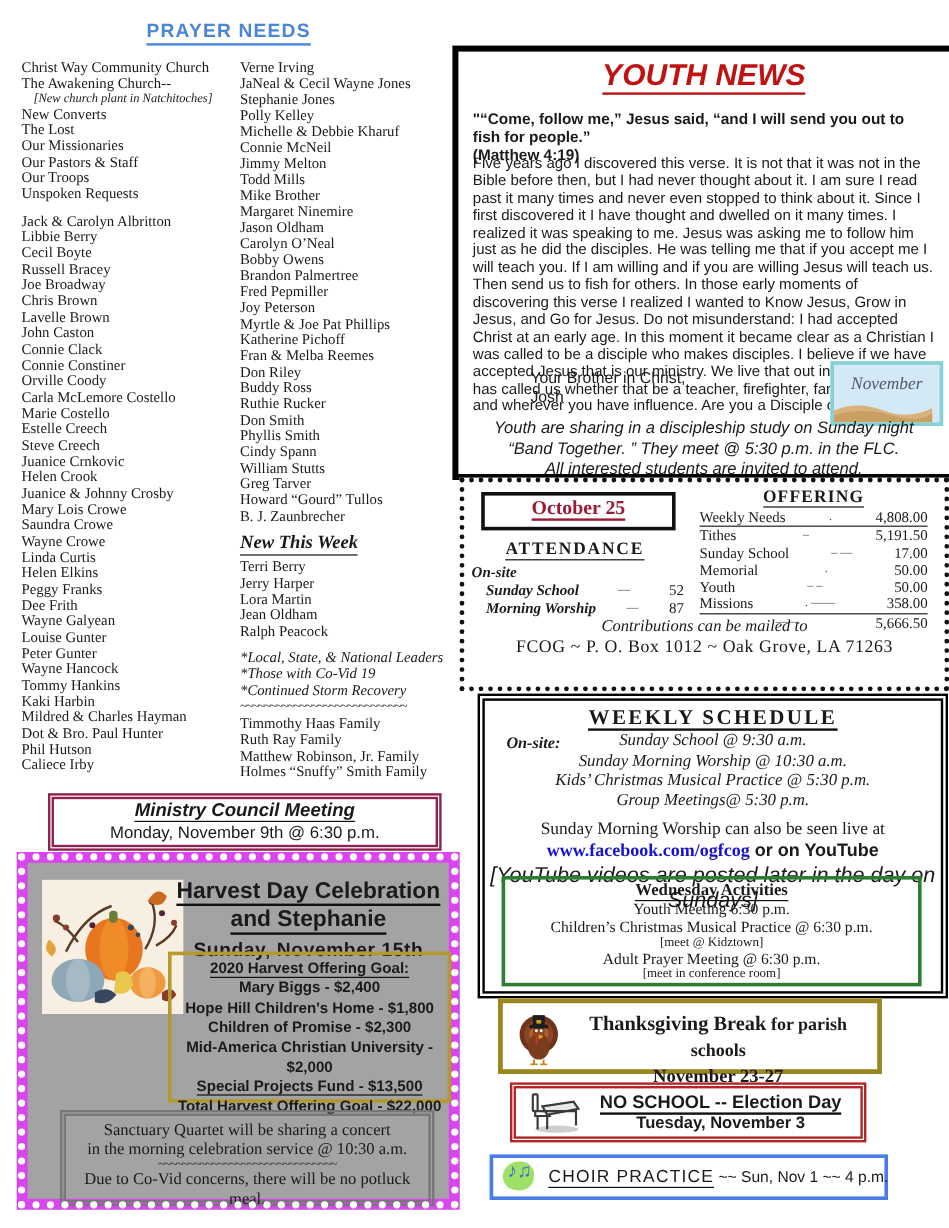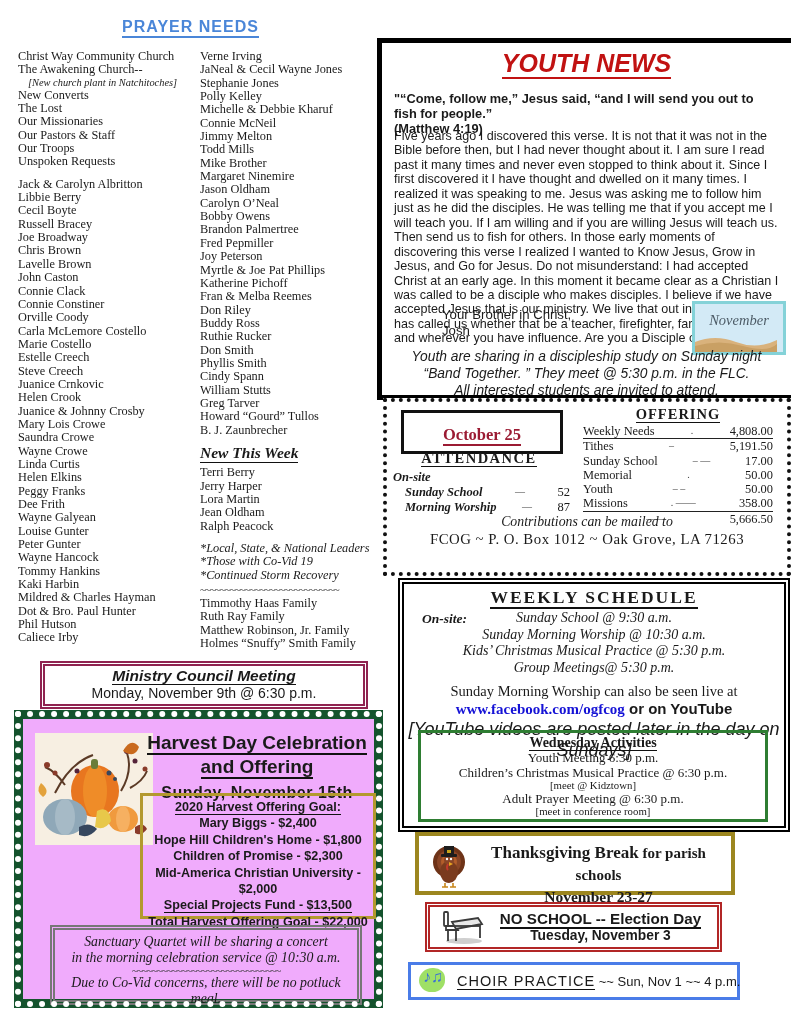--- a/index.html
+++ b/index.html
@@ -38,21 +38,21 @@
   #nov-badge{left:310px;top:258px;width:88px;height:48px;border:3px solid #84d2d8;background:#d3eaf6;overflow:hidden;}
   #nov-badge .month{position:absolute;left:0;top:8px;width:100%;text-align:center;
     font-style:italic;font-size:14.5px;color:#4c5b66;z-index:2;}
   #nov-badge svg{position:absolute;left:0;bottom:0;}
   #youth-study{left:0;top:306px;width:100%;text-align:center;font-style:italic;
     font-family:"Liberation Sans","DejaVu Sans",sans-serif;font-size:13.8px;line-height:16.8px;}
 
   
   #oct-box{left:383px;top:398px;width:400px;height:170px;border:4px dotted #111;background:#fff;}
   #oct-date{left:14px;top:8px;width:156px;height:26px;border:3px solid #111;text-align:center;
-    font-weight:bold;font-size:16.5px;color:#9b1b33;padding-top:12px;}
+    font-weight:bold;font-size:16.5px;color:#9b1b33;padding-top:0;}
   #oct-date span{border-bottom:2px solid #9b1b33;}
   #att-title{left:6px;top:48px;width:172px;text-align:center;font-weight:bold;font-size:14.5px;letter-spacing:1.5px;}
   #att-title span{border-bottom:1.8px solid #111;}
   #onsite-lbl{left:6px;top:68px;font-weight:bold;font-style:italic;font-size:12.5px;}
   #att-rows{left:18px;top:83px;width:165px;font-size:12.5px;line-height:14.5px;}
   .a-row{display:flex;}
   .a-lbl{font-weight:bold;font-style:italic;}
   .a-dash{flex:1;text-align:center;color:#444;font-size:10px;}
   .a-val{text-align:right;}
   #off-title{left:196px;top:4px;width:190px;text-align:center;font-weight:bold;font-size:14.5px;letter-spacing:1px;}
@@ -84,36 +84,36 @@
   #wed-lines .small{font-size:10.8px;line-height:11.5px;}
 
   
   #min-box{left:40px;top:661px;width:318px;height:38px;border:5px double #8f2350;background:#fff;text-align:center;
     font-family:"Liberation Sans","DejaVu Sans",sans-serif;}
   #min-title{margin-top:1px;font-weight:bold;font-style:italic;font-size:15.5px;}
   #min-title span{border-bottom:1.8px solid #111;}
   #min-line{font-size:14px;}
 
   
-  #harvest-box{left:14px;top:710px;width:351px;height:280px;border:9px solid #14532d;background:#f0abfc;}
+  #harvest-box{left:14px;top:710px;width:351px;height:280px;border:9px solid #d946ef;background:#a3a3a3;}
   #harvest-box::before{content:"";position:absolute;left:-8px;top:-8px;right:-8px;bottom:-8px;
     border:6px dotted #fff;pointer-events:none;z-index:3;}
   #fall-img{position:absolute;left:12px;top:14px;}
   #harvest-head{position:absolute;left:118px;top:12px;width:232px;text-align:center;
     font-family:"Liberation Sans","DejaVu Sans",sans-serif;font-weight:bold;}
   #harvest-head .h1{font-size:19px;line-height:24px;}
   #harvest-head .h1 span{border-bottom:2.2px solid #111;}
   #harvest-head .h2{font-size:16px;margin-top:5px;letter-spacing:0.5px;}
   #gold-box{position:absolute;left:117px;top:74px;width:230px;height:120px;border:3px solid #b3992e;
     text-align:center;font-family:"Liberation Sans","DejaVu Sans",sans-serif;font-weight:bold;font-size:12.6px;line-height:16.4px;}
   #goal-title{margin-top:3px;}
   #goal-title span{border-bottom:1.6px solid #111;}
   #goal-lines .u span{border-bottom:1.6px solid #111;}
   #gray-box{position:absolute;left:27px;top:206px;width:302px;height:66px;border:5px double #777;
-    text-align:center;font-size:13.8px;line-height:15.5px;padding-top:4px;font-style:italic;}
+    text-align:center;font-size:13.8px;line-height:15.5px;padding-top:4px;}
   #gray-box .wavy{margin:0;}
 
   
   #thx-box{left:415px;top:832px;width:312px;height:55px;border:4px solid #9c861f;background:#fff;}
   #thx-text{position:absolute;left:52px;top:6px;width:255px;text-align:center;font-weight:bold;line-height:22px;}
   #thx-text .b1{font-size:17px;}
   #thx-text .b2{font-size:15px;}
   #thx-text .date{font-size:15.5px;}
   #turkey{position:absolute;left:8px;top:4px;}
 
@@ -393,21 +393,21 @@
       <ellipse cx="88" cy="86" rx="7" ry="13" fill="#f6b061"></ellipse>
       <path d="M62 78 Q74 72 76 88 Q70 98 60 94 Z" fill="#e8c84a"></path>
       <path d="M44 94 Q54 88 62 96 Q54 106 44 102 Z" fill="#37475e"></path>
       <path d="M100 94 Q108 88 112 96 Q106 104 100 100 Z" fill="#8a3b2a"></path>
       <circle cx="74" cy="40" r="2.5" fill="#37475e"></circle>
         <circle cx="80" cy="46" r="2" fill="#37475e"></circle>
         <circle cx="42" cy="38" r="2.5" fill="#55243a"></circle>
     </svg>
     <div id="harvest-head">
       <div class="h1"><span>Harvest Day Celebration</span></div>
-      <div class="h1"><span>and Offering</span></div>
+      <div class="h1"><span>and Stephanie</span></div>
       <div class="h2">Sunday, November 15th</div>
     </div>
     <div id="gold-box">
       <div id="goal-title"><span>2020 Harvest Offering Goal:</span></div>
       <div id="goal-lines">
           <div><span>Mary Biggs - $2,400</span></div>
           <div><span>Hope Hill Children's Home - $1,800</span></div>
           <div><span>Children of Promise - $2,300</span></div>
           <div><span>Mid-America Christian University - $2,000</span></div>
           <div class="u"><span>Special Projects Fund - $13,500</span></div>

